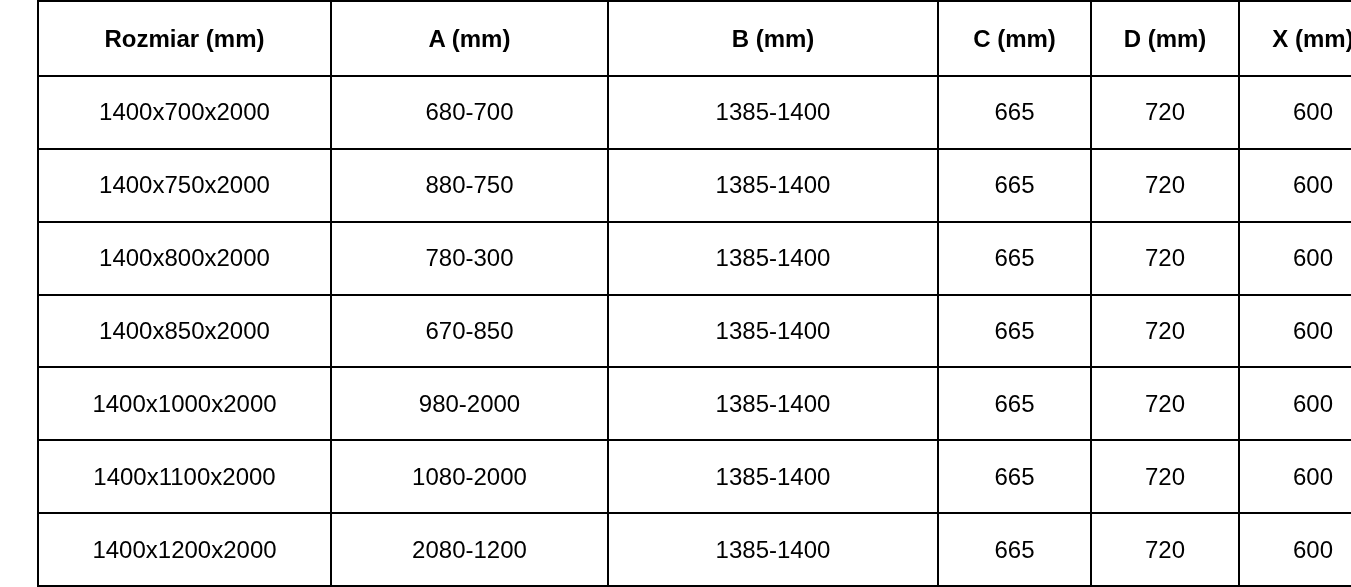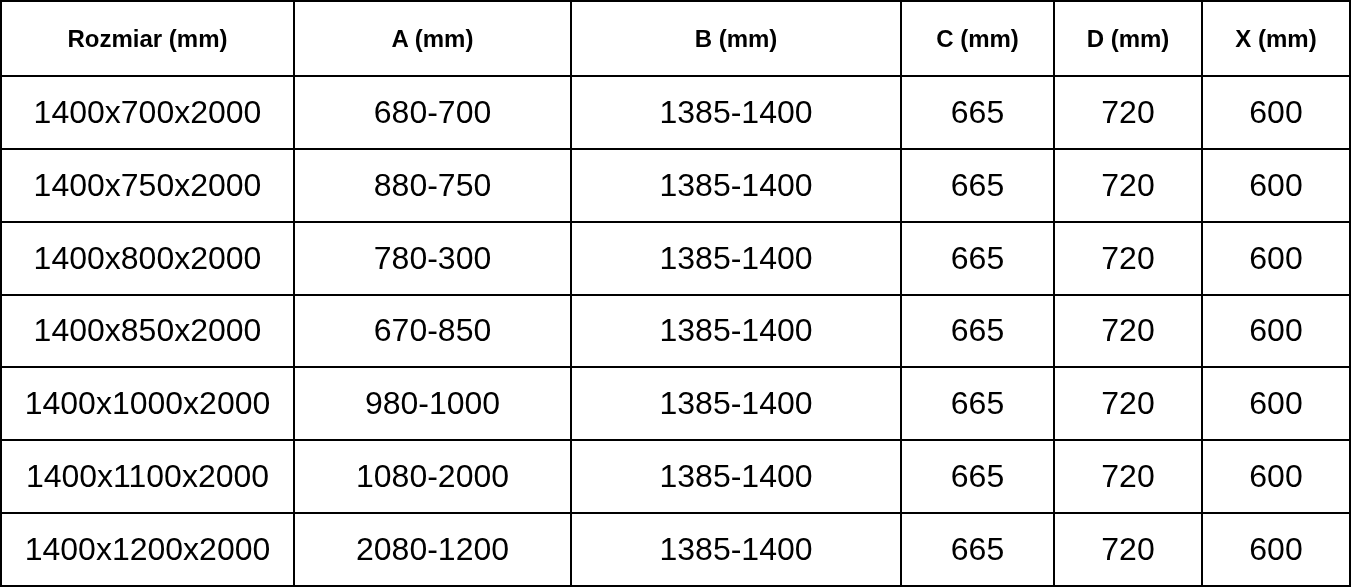--- a/index.html
+++ b/index.html
@@ -11,33 +11,34 @@
     width: 1351px;
     height: 587px;
     font-family: "Liberation Sans", sans-serif;
     color: #000000;
     overflow: hidden;
   }
   .table-wrap {
     width: 1351px;
     height: 587px;
     box-sizing: border-box;
+    padding-left: 37px;
   }
   table.spec {
     border-collapse: collapse;
     width: 1351px;
     height: 587px;
     table-layout: fixed;
   }
   table.spec th,
   table.spec td {
     border: 2px solid #000000;
     text-align: center;
     vertical-align: middle;
-    font-size: 32px;
+    font-size: 24px;
     padding: 0 4px;
     white-space: nowrap;
   }
   table.spec th {
     font-weight: bold;
     font-size: 24px;
   }
   table.spec td {
     font-weight: normal;
   }
@@ -102,21 +103,21 @@
       <tr class="body-row">
         <td>1400x850x2000</td>
         <td>670-850</td>
         <td>1385-1400</td>
         <td>665</td>
         <td>720</td>
         <td>600</td>
       </tr>
       <tr class="body-row">
         <td>1400x1000x2000</td>
-        <td>980-1000</td>
+        <td>980-2000</td>
         <td>1385-1400</td>
         <td>665</td>
         <td>720</td>
         <td>600</td>
       </tr>
       <tr class="body-row">
         <td>1400x1100x2000</td>
         <td>1080-2000</td>
         <td>1385-1400</td>
         <td>665</td>

